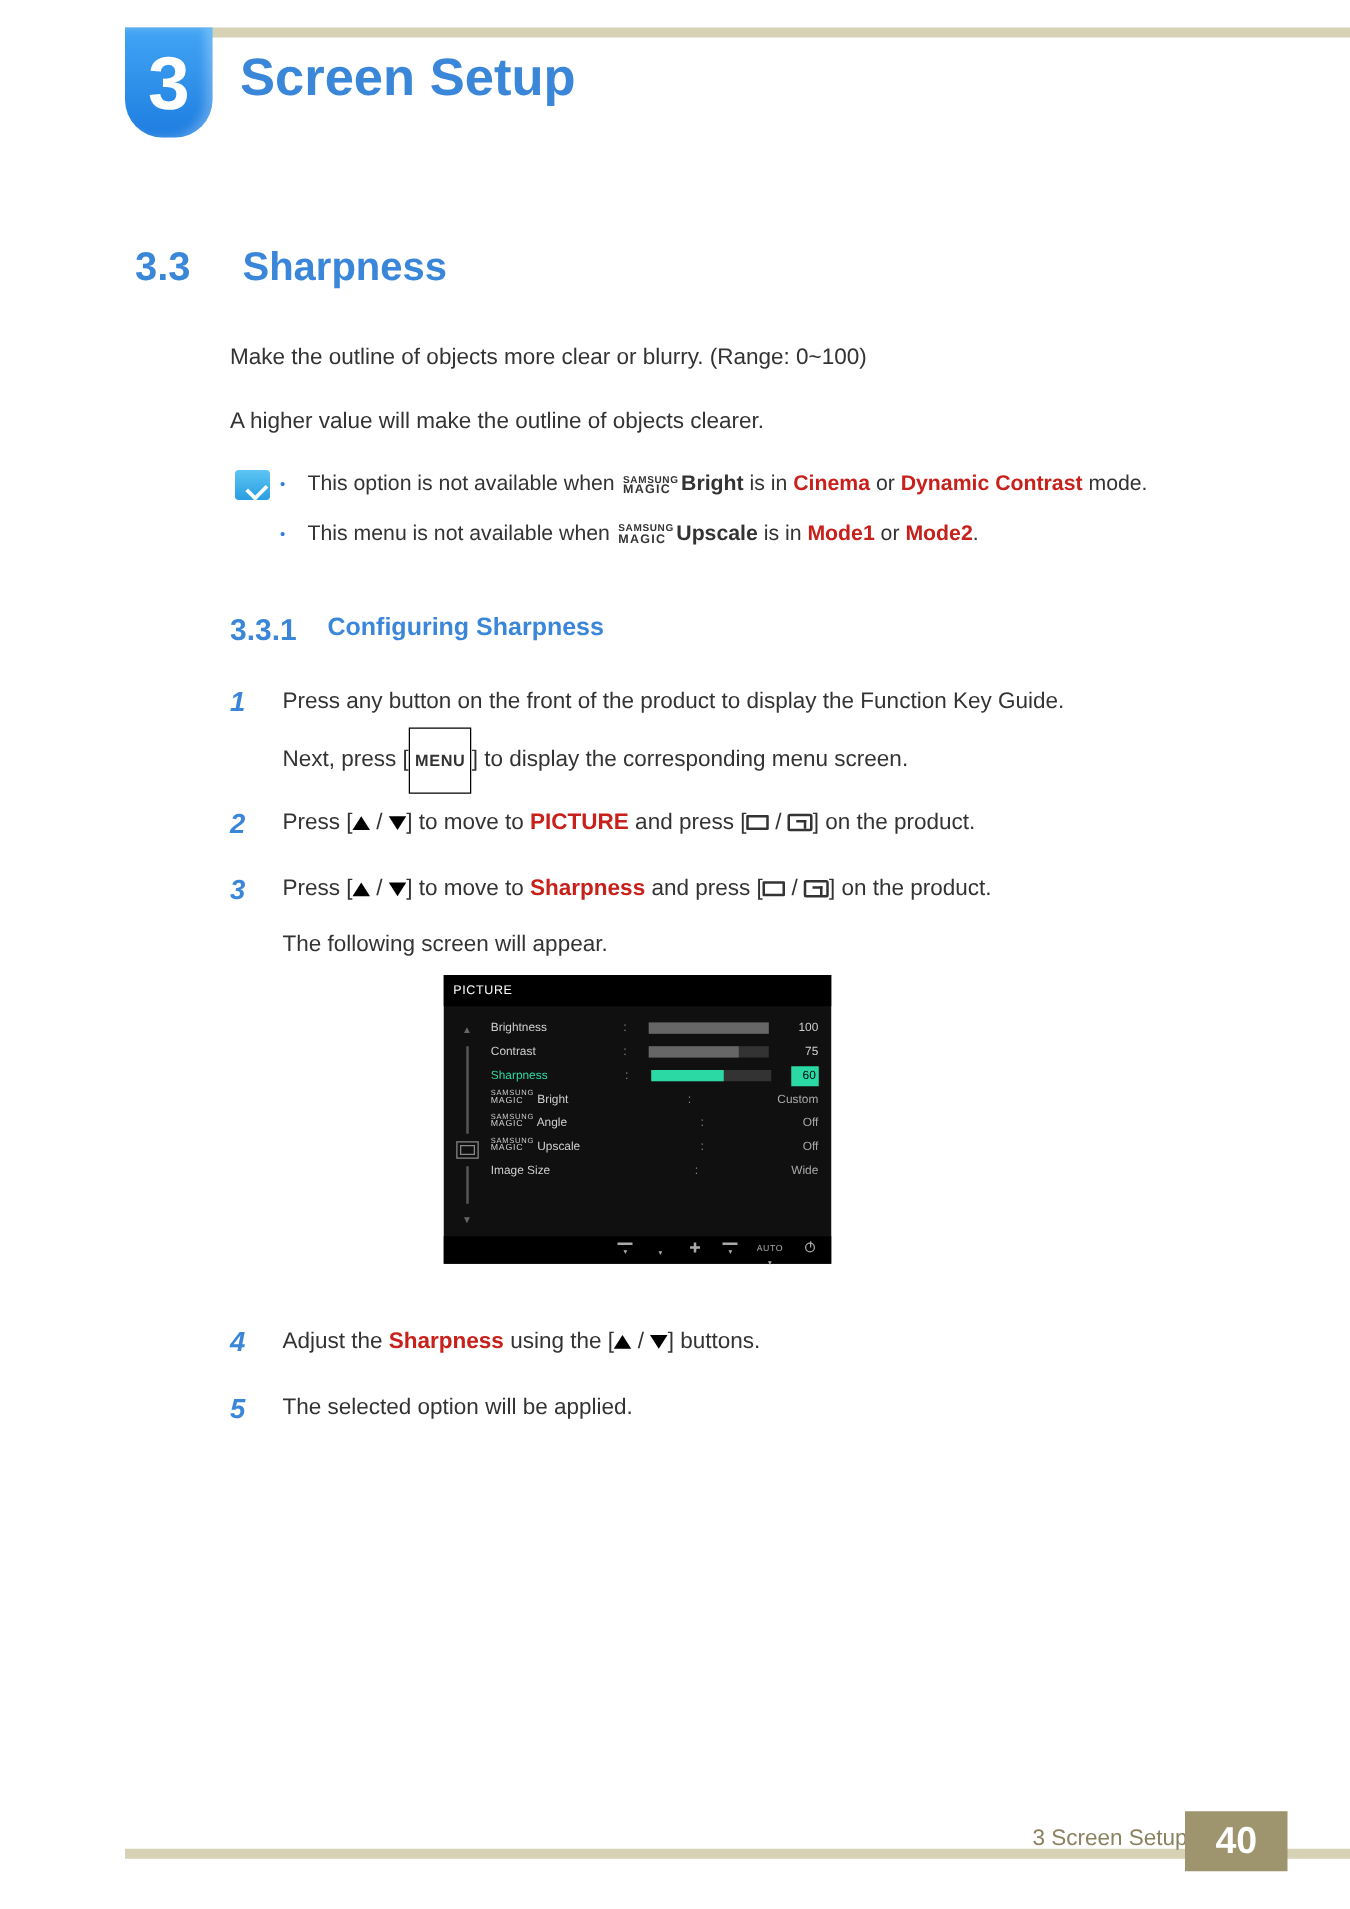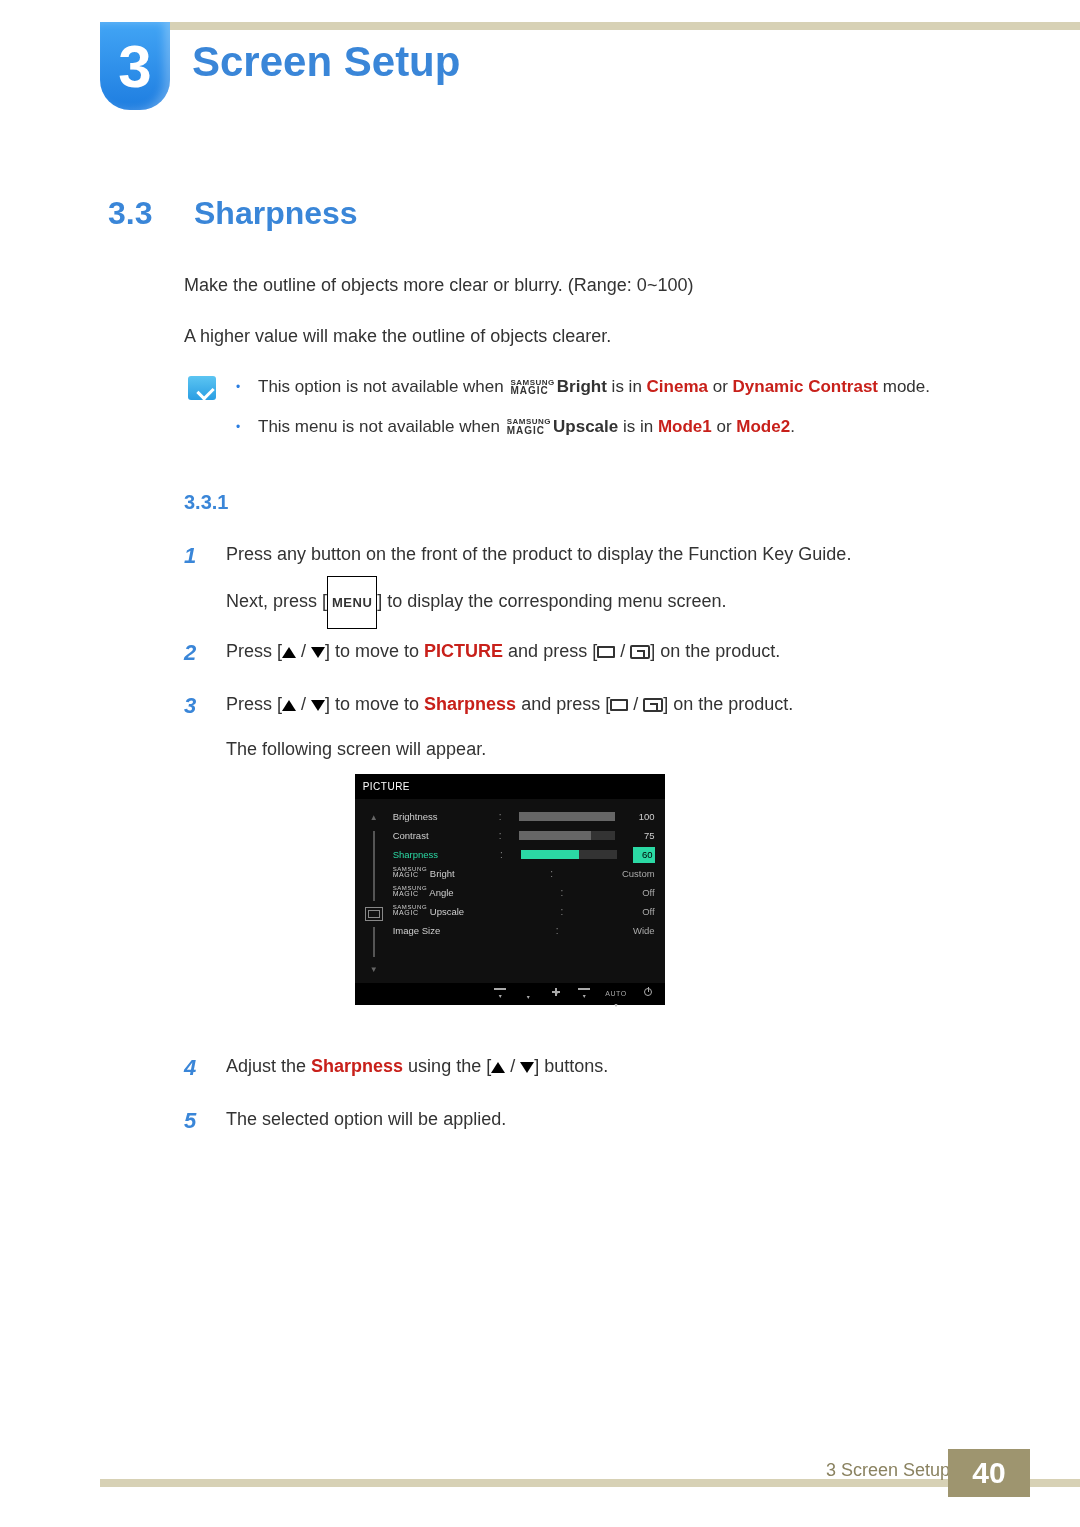--- a/index.html
+++ b/index.html
@@ -37,38 +37,38 @@
   }
   .content {
     position: absolute;
     top: 195px; left: 108px; right: 70px;
   }
   .sec-row { display: flex; gap: 30px; margin-bottom: 40px; }
   .sec-num { color: #3a86d8; font-size: 32px; font-weight: bold; width: 56px; }
   .sec-title { color: #3a86d8; font-size: 32px; font-weight: bold; }
   .body-col { margin-left: 76px; font-size: 18px; line-height: 1.5; }
   .para { margin-bottom: 24px; }
-  .note-block { display: flex; gap: 20px; margin: 6px 0 34px 4px; }
+  .note-block { display: flex; gap: 8px; margin: 6px 0 34px 4px; }
   .note-icon {
     width: 28px; height: 24px; background: linear-gradient(180deg,#5cc5f2,#2a9ee3);
     border-radius: 3px; position: relative; flex-shrink: 0; margin-top:2px;
   }
   .note-icon::after {
     content:""; position:absolute; right:3px; bottom:3px;
     width:12px; height:8px; border-left:3px solid #fff; border-bottom:3px solid #fff;
     transform: rotate(-45deg);
   }
   .note-list { list-style: none; font-size: 17px; }
   .note-list li { position: relative; padding-left: 22px; margin-bottom: 14px; }
   .note-list li::before { content:"•"; color:#2a7de1; position:absolute; left:0; font-size: 12px; top:4px;}
   .magic { font-size: 10px; font-weight: bold; letter-spacing: 1px; display:inline-block; line-height:0.9; vertical-align: -2px; margin:0 2px;}
   .magic .top { display:block; font-size:8px; letter-spacing:0.5px;}
   .hl { color:#c8201a; font-weight: bold; }
   .subhead-row { display:flex; gap:22px; margin-bottom: 22px; }
-  .subhead-num { color:#3a86d8; font-size:20px; font-weight:bold; width:56px; }
+  .subhead-num { color:#3a86d8; font-size:24px; font-weight:bold; width:56px; }
   .subhead-title { color:#3a86d8; font-size:20px; font-weight:bold; }
   .steps { margin-left:0; }
   .step { display:flex; gap:22px; margin-bottom: 20px; }
   .step-num { color:#3a86d8; font-size:22px; font-style: italic; font-weight:bold; width:20px; flex-shrink:0; }
   .step-body { font-size:18px; line-height:1.7; }
   .kbd-menu { font-weight:bold; font-size:13px; background:#fff; border:1px solid #000; padding:18px 4px; letter-spacing:0.5px;}
   .tri-up { display:inline-block; width:0;height:0;border-left:7px solid transparent;border-right:7px solid transparent;border-bottom:11px solid #000; vertical-align:-1px;}
   .tri-dn { display:inline-block; width:0;height:0;border-left:7px solid transparent;border-right:7px solid transparent;border-top:11px solid #000; vertical-align:-1px;}
   .rect-icon { display:inline-block; width:18px; height:12px; border:2px solid #333; vertical-align:-1px; border-radius:1px;}
   .enter-icon { display:inline-block; width:20px; height:14px; border:2px solid #333; vertical-align:-2px; border-radius:2px; position:relative;}
@@ -131,20 +131,21 @@
           <span>This option is not available when </span><span class="magic"><span class="top">SAMSUNG</span><span>MAGIC</span></span><b>Bright</b><span> is in </span><span class="hl">Cinema</span><span> or </span><span class="hl">Dynamic Contrast</span><span> mode.</span>
         </li>
         <li>
           <span>This menu is not available when </span><span class="magic"><span class="top">SAMSUNG</span><span>MAGIC</span></span><b>Upscale</b><span> is in </span><span class="hl">Mode1</span><span> or </span><span class="hl">Mode2</span><span>.</span>
         </li>
       </ul>
     </div>
 
     <div class="subhead-row">
       <div class="subhead-num">3.3.1</div>
+      <div class="subhead-title">Configuring Sharpness</div>
     </div>
 
     <div class="steps">
 
       <div class="step">
         <div class="step-num">1</div>
         <div class="step-body">
           <div>Press any button on the front of the product to display the Function Key Guide.</div>
           <div style="margin-top:16px;">
             <span>Next, press [</span><span class="kbd-menu">MENU</span><span>] to display the corresponding menu screen.</span>

